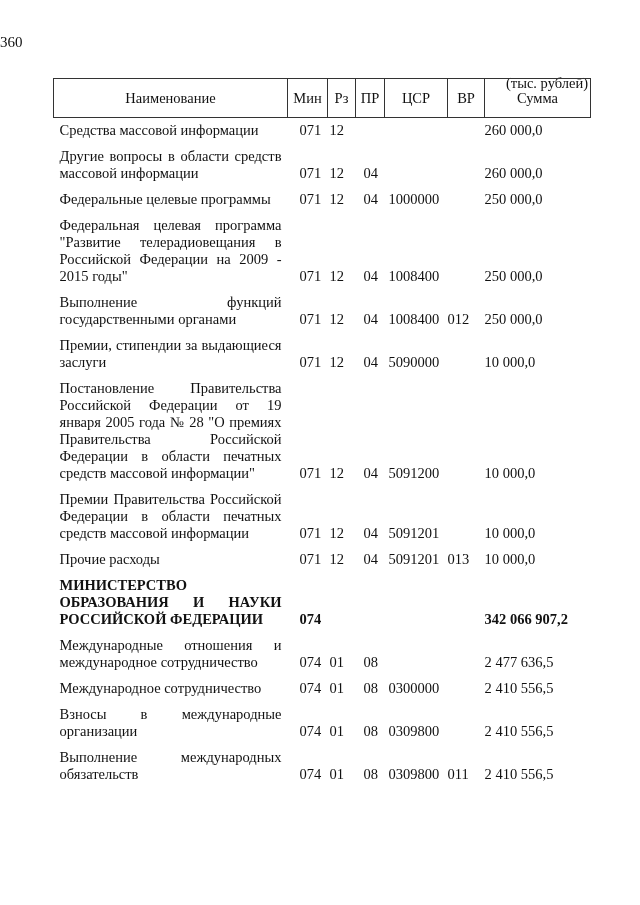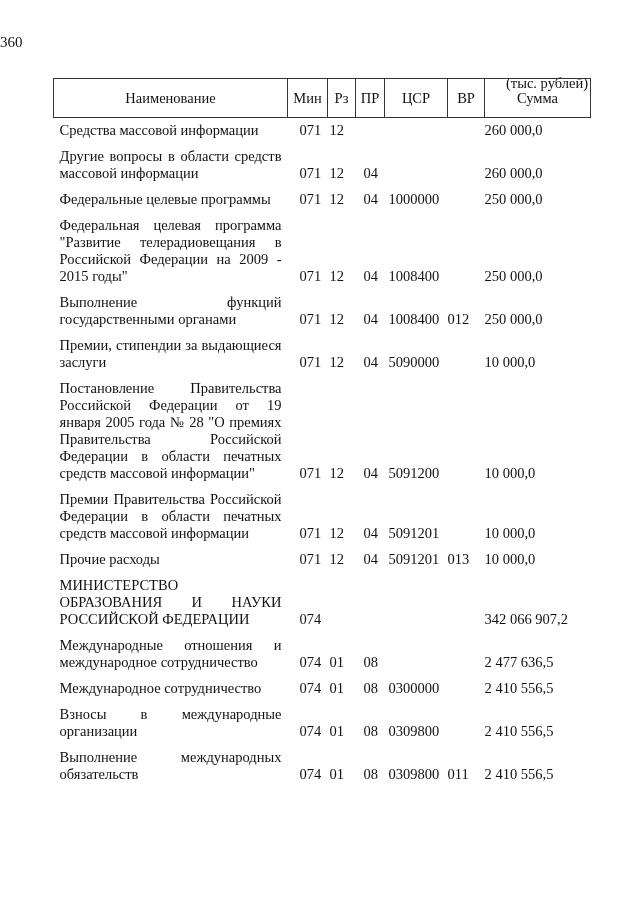--- a/index.html
+++ b/index.html
@@ -53,21 +53,21 @@
       padding-left: 6px !important;
       padding-right: 6px !important;
     }
     td.code { text-align: left; padding-left: 12px !important; }
     td.code.min { padding-left: 12px !important; }
     td.code.rz { padding-left: 2px !important; }
     td.code.pr { padding-left: 8px !important; }
     td.code.csr { padding-left: 4px !important; }
     td.code.vr { padding-left: 0px !important; }
     td.sum { text-align: left; padding-right: 2px !important; }
-    tr.bold td { font-weight: normal; margin-top: 35px; }
+    tr.bold td { font-weight: bold; margin-top: 35px; }
   </style>
 </head>
 <body>
 
 <div class="page-number">360</div>
 <div class="units">(тыс. рублей)</div>
 
 <table class="budget">
   <colgroup>
     <col class="c-name">

